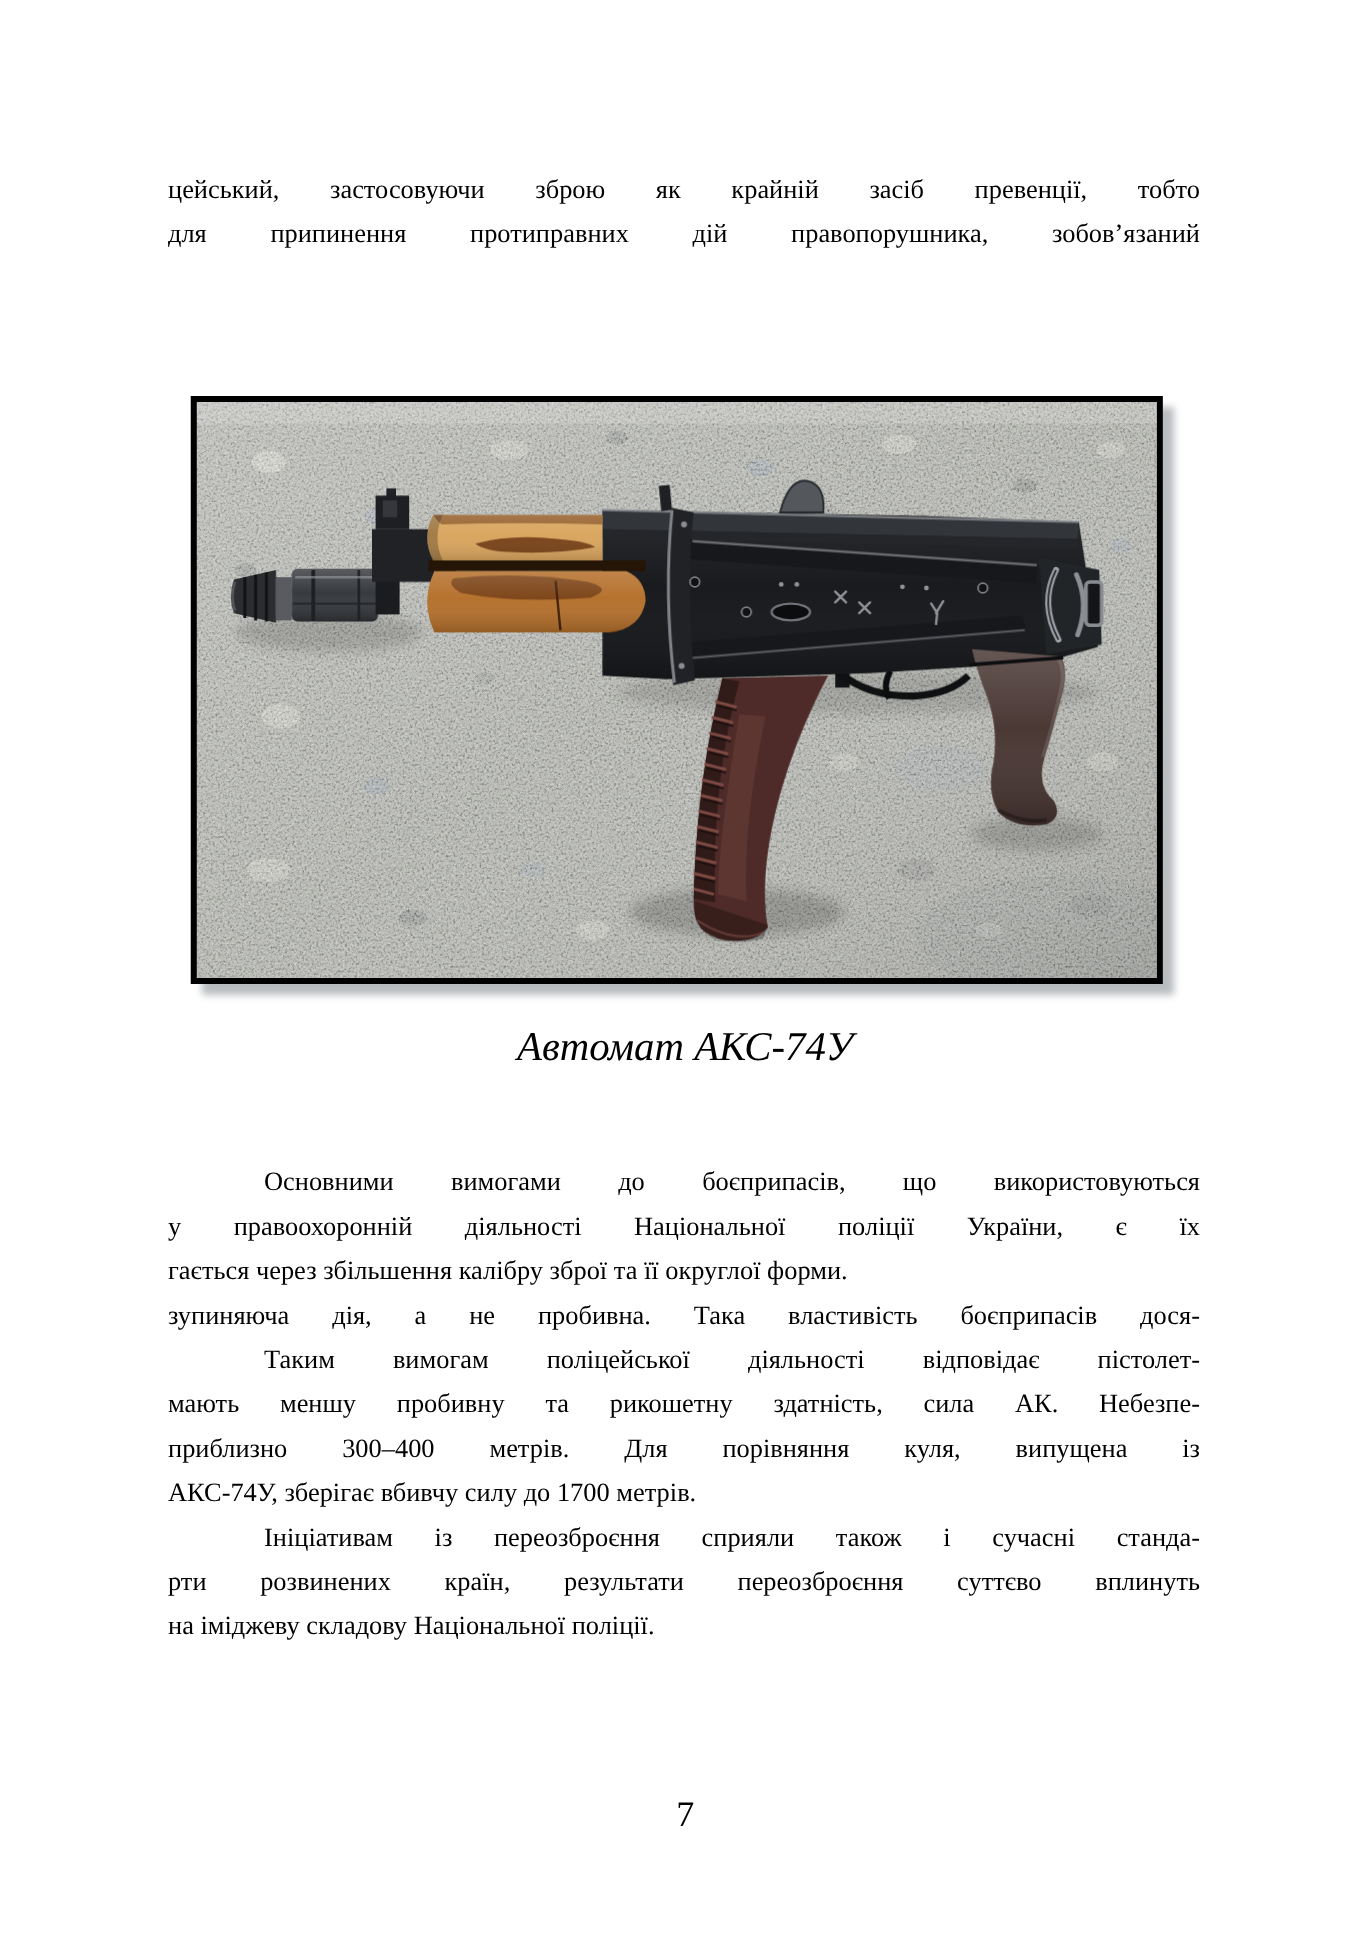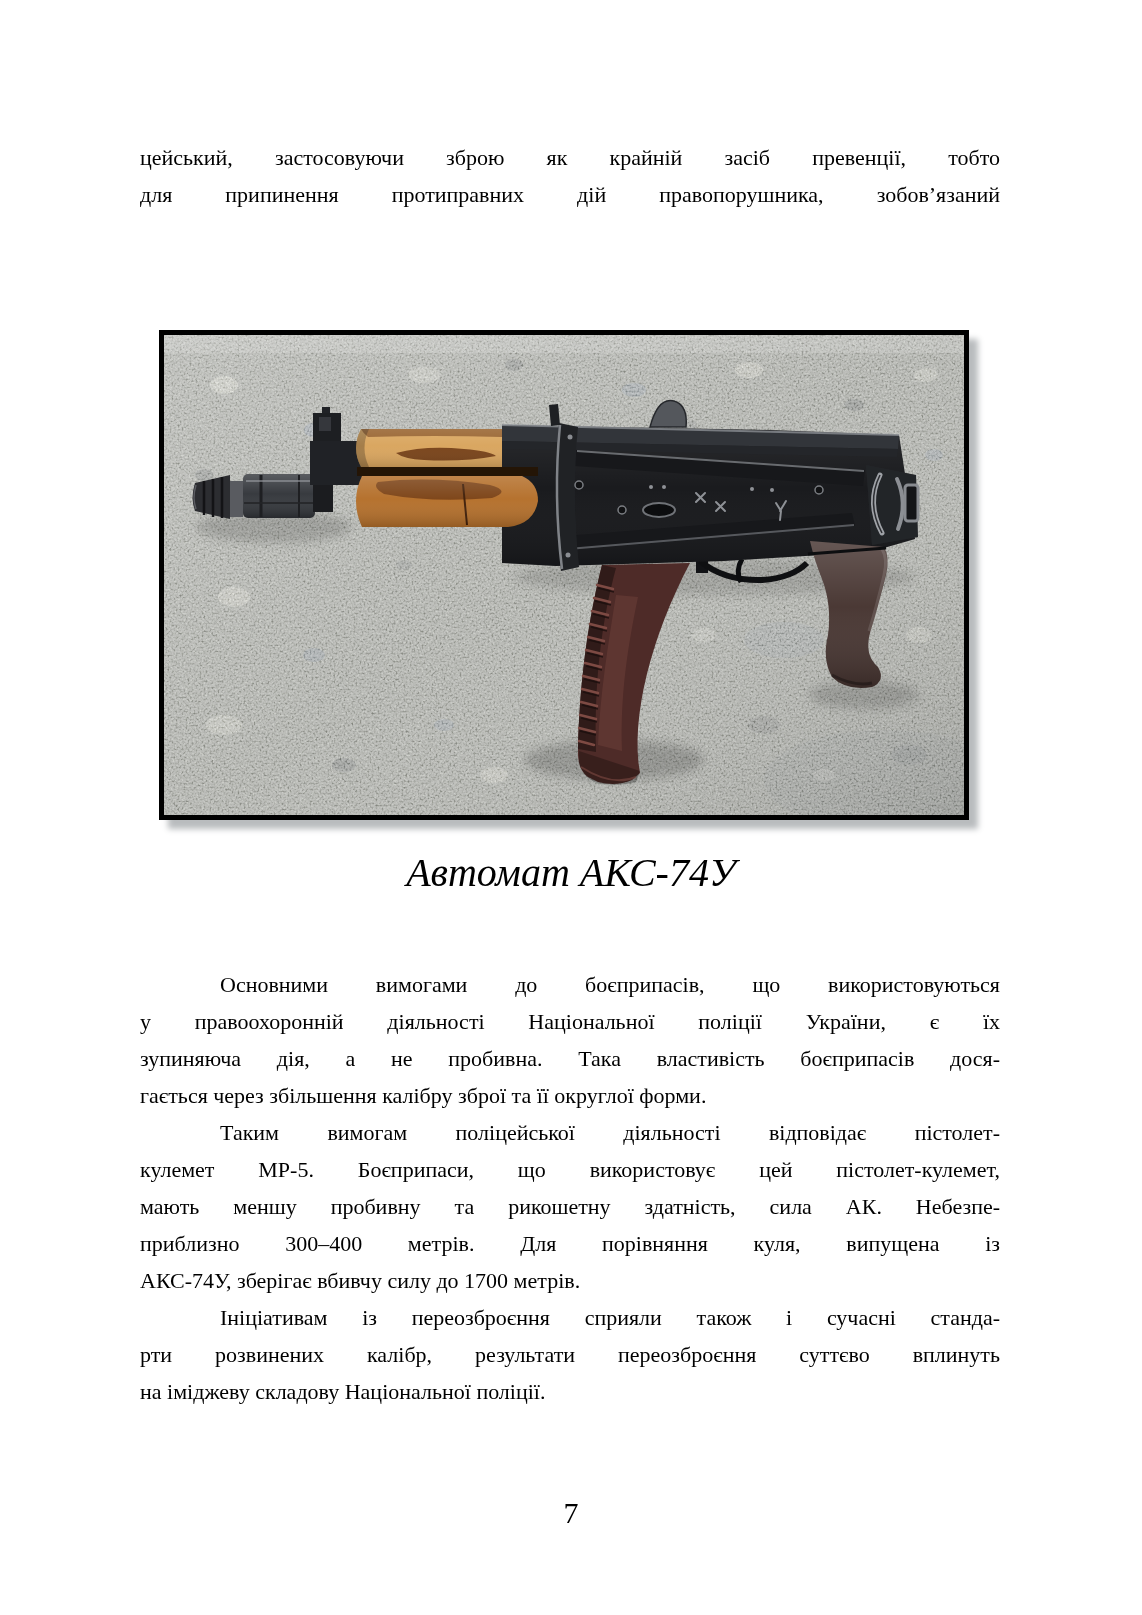--- a/index.html
+++ b/index.html
@@ -16,21 +16,21 @@
   .tline.ind{text-indent:80px;}
   .photo{
     position:absolute;left:159px;top:330px;width:800px;height:480px;
     border:5px solid var(--frame,#000);
     box-shadow:9px 9px 6px var(--photo_shadow,#b9bcbe);
     background:var(--gravel,#a8aba2);
   }
   .photo svg{display:block;width:800px;height:480px;}
   .caption{
     position:absolute;left:0;top:854px;width:100%;
-    text-align:center;font-style:italic;font-size:40px;line-height:37px;
+    text-align:center;font-style:italic;font-size:34px;line-height:37px;
   }
   .pagenum{
     position:absolute;left:0;top:1494px;width:100%;
     text-align:center;font-size:30px;line-height:37px;
   }
 </style>
 <style>.f-gravel{fill:var(--gravel)}.f-stoneL{fill:var(--stone_light)}.f-stoneM{fill:var(--stone_mid)}.f-stoneB{fill:var(--stone_blue)}.f-metalD{fill:var(--metal_dark)}.f-metalM{fill:var(--metal_mid)}.s-metalL{stroke:var(--metal_light)}.f-woodL{fill:var(--wood_light)}.f-woodM{fill:var(--wood_mid)}.f-woodD{fill:var(--wood_dark)}.f-mag{fill:var(--mag)}.f-magD{fill:var(--mag_dark)}.f-magL{fill:var(--mag_light)}.s-magL{stroke:var(--mag_light)}.f-grip{fill:var(--grip)}</style></head>
 <body>
 
 <div class="page">
@@ -219,32 +219,31 @@
       </g>
     </svg>
   </div>
 
   <div class="caption">Автомат АКС-74У</div>
 
   <div class="col" style="top:966px">
     <div>
         <div class="tline just ind">Основними вимогами до боєприпасів, що використовуються</div>
         <div class="tline just">у правоохоронній діяльності Національної поліції України, є їх</div>
+        <div class="tline">гається через збільшення калібру зброї та її округлої форми.</div>
         <div class="tline just">зупиняюча дія, а не пробивна. Така властивість боєприпасів дося-</div>
-        <div class="tline">гається через збільшення калібру зброї та її округлої форми.</div>
       </div>
     <div>
         <div class="tline just ind">Таким вимогам поліцейської діяльності відповідає пістолет-</div>
-        <div class="tline just">кулемет МР-5. Боєприпаси, що використовує цей пістолет-кулемет,</div>
         <div class="tline just">мають меншу пробивну та рикошетну здатність, сила АК. Небезпе-</div>
         <div class="tline just">приблизно 300–400 метрів. Для порівняння куля, випущена із</div>
         <div class="tline">АКС-74У, зберігає вбивчу силу до 1700 метрів.</div>
       </div>
     <div>
         <div class="tline just ind">Ініціативам із переозброєння сприяли також і сучасні станда-</div>
-        <div class="tline just">рти розвинених калібр, результати переозброєння суттєво вплинуть</div>
+        <div class="tline just">рти розвинених країн, результати переозброєння суттєво вплинуть</div>
         <div class="tline">на іміджеву складову Національної поліції.</div>
       </div>
   </div>
 
   <div class="pagenum">7</div>
 
 </div>
 
 </body></html>

